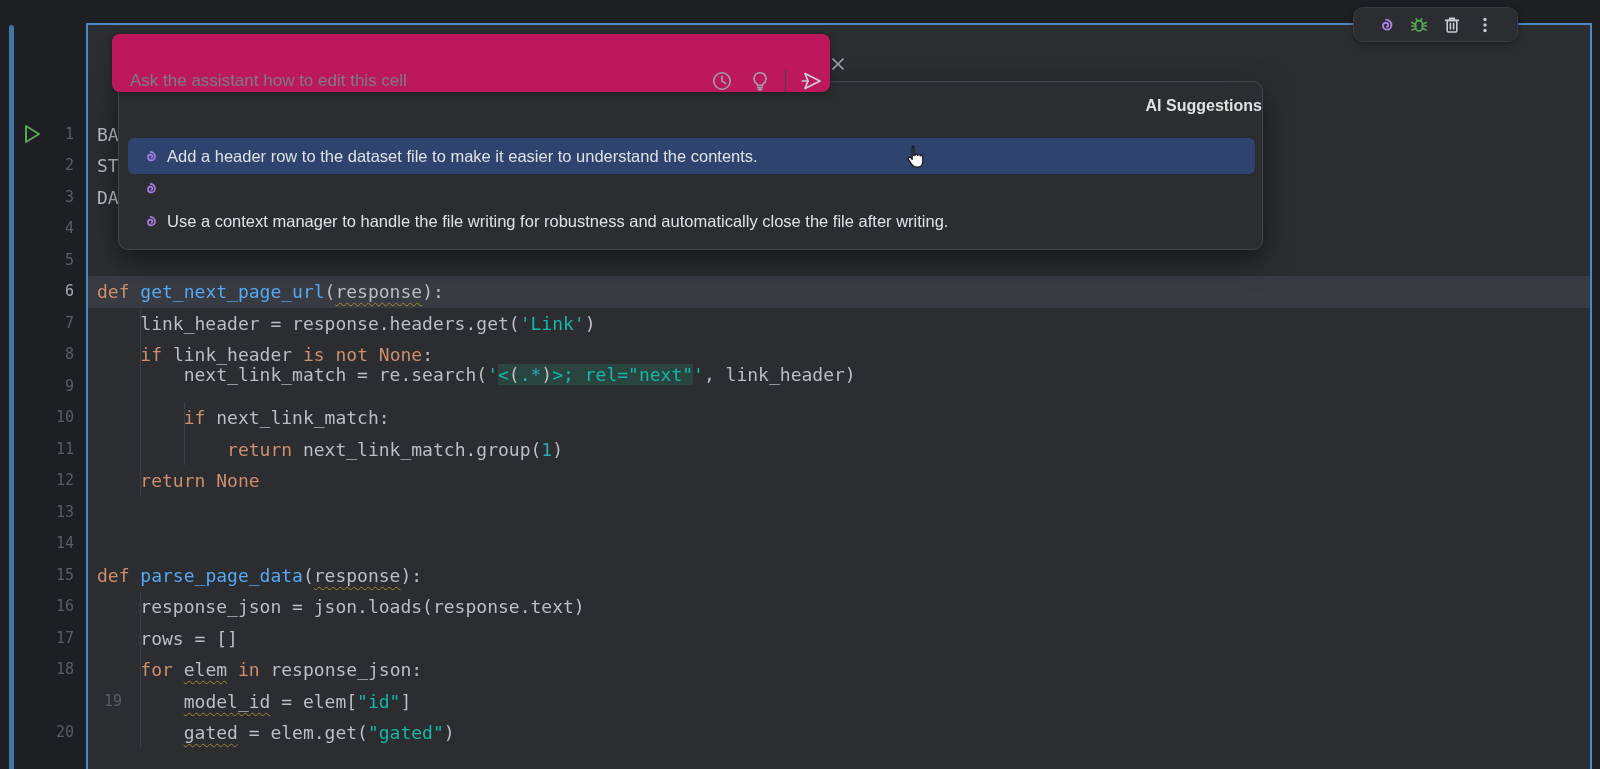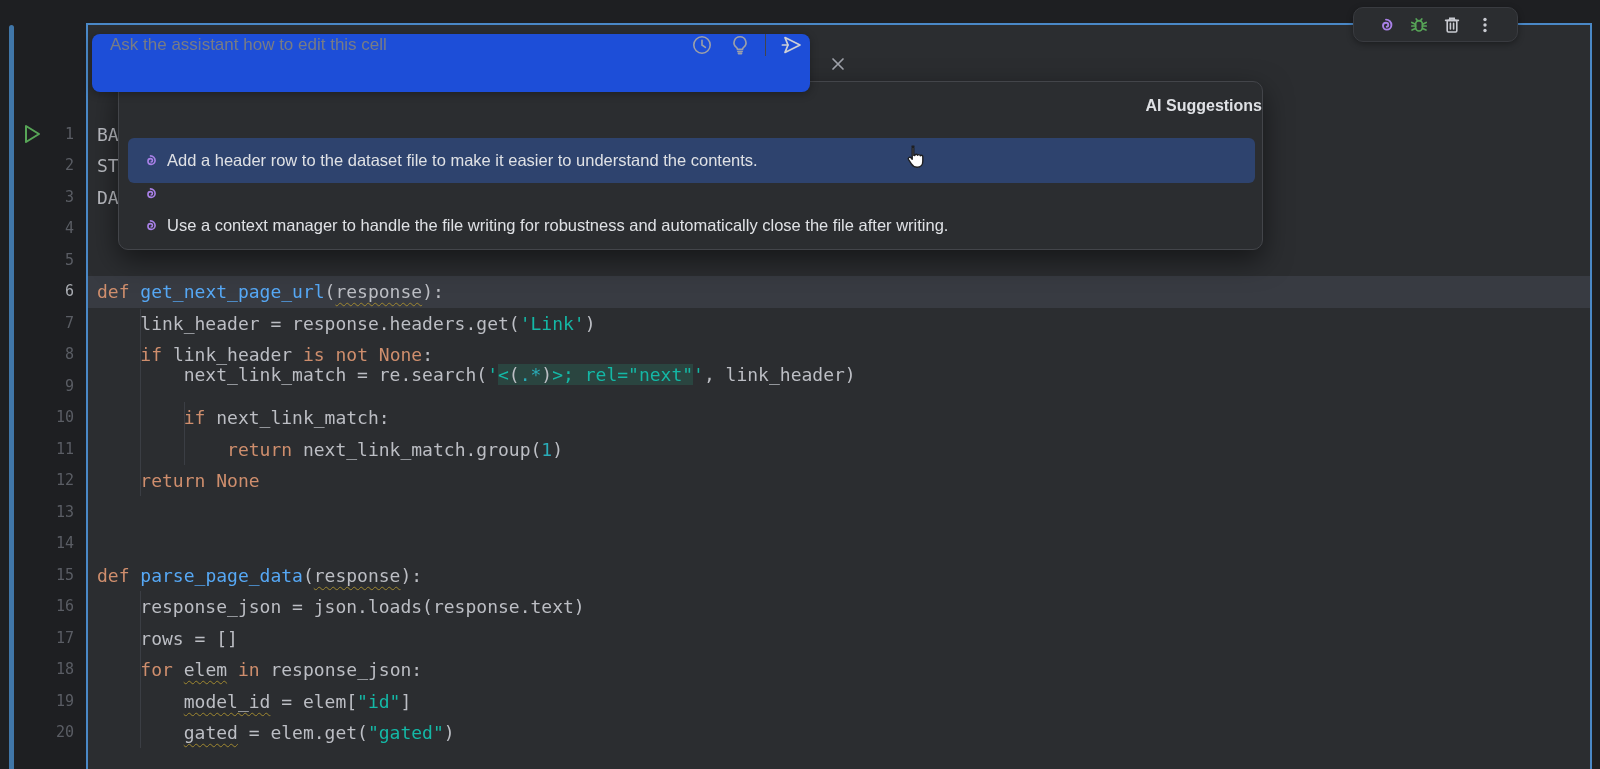--- a/index.html
+++ b/index.html
@@ -39,24 +39,24 @@
   .cell-toolbar{
     position:absolute;left:1353px;top:7px;width:165px;height:35px;
     background:#2B2D30;border:1px solid #393B40;border-radius:10px;
     display:flex;align-items:center;justify-content:space-between;
     padding:0 22px;box-sizing:border-box;z-index:40;
     box-shadow:0 2px 6px rgba(0,0,0,.35);
   }
   .tb-icon{width:20px;height:20px;cursor:pointer;display:block;}
   
   .prompt-box{
-    position:absolute;left:92px;top:34px;width:718px;height:58px;
-    background:#1d4ed8;border-radius:8px;z-index:30;
+    position:absolute;left:112px;top:34px;width:718px;height:58px;
+    background:#be185d;border-radius:8px;z-index:30;
     box-shadow:0 2px 8px rgba(0,0,0,.3);
-    display:flex;align-items:flex-start;
+    display:flex;align-items:flex-end;
   }
   .prompt-input{
     flex:1;background:transparent;border:none;outline:none;
     margin-left:16px;font:17px "Liberation Sans", sans-serif;color:#BCBEC4;
   }
   .prompt-input::placeholder{color:#787C85;}
   .pr-icon{width:22px;height:22px;margin:0 8px;cursor:pointer;flex:none;}
   .pr-divider{width:1px;height:22px;background:#43454A;margin:0 6px;flex:none;}
   .close-btn{position:absolute;left:827px;top:53px;width:22px;height:22px;cursor:pointer;z-index:30;}
   
@@ -64,21 +64,21 @@
     position:absolute;left:118px;top:81px;width:1145px;height:169px;
     background:#2B2D30;border:1px solid #43454A;border-radius:10px;
     box-sizing:border-box;z-index:20;
     box-shadow:0 10px 28px rgba(0,0,0,.5);
   }
   .popup-title{
     position:absolute;top:12px;left:0;width:100%;text-align:right;
     font:bold 16px/24px "Liberation Sans", sans-serif;color:#DFE1E5;
   }
   .sug-row{
-    position:absolute;left:9px;width:1127px;height:45px;border-radius:6px;
+    position:absolute;left:9px;width:1127px;height:36px;border-radius:6px;
     display:flex;align-items:center;cursor:pointer;box-sizing:border-box;padding-left:14px;
   }
   .sug-row.selected{background:#2E436E;}
   .sug-icon{width:17px;height:17px;margin-right:8px;flex:none;}
   .sug-label{font:16.5px/31px "Liberation Sans", sans-serif;color:#DFE1E5;white-space:nowrap;}
   
   .hand-cursor{position:absolute;left:901px;top:144px;width:30px;height:32px;z-index:50;pointer-events:none;}
 </style>
 </head>
 <body>
@@ -108,21 +108,21 @@
     <div class="ln" style="top: 370.5px;">9</div>
     <div class="ln" style="top: 402px;">10</div>
     <div class="ln" style="top: 433.5px;">11</div>
     <div class="ln" style="top: 465px;">12</div>
     <div class="ln" style="top: 496.5px;">13</div>
     <div class="ln" style="top: 528px;">14</div>
     <div class="ln" style="top: 559.5px;">15</div>
     <div class="ln" style="top: 591px;">16</div>
     <div class="ln" style="top: 622.5px;">17</div>
     <div class="ln" style="top: 654px;">18</div>
-    <div class="ln" style="top: 685.5px;">19</div>
+    <div class="ln" style="top: 685.5px; padding-left: 48px;">19</div>
     <div class="ln" style="top: 717px;">20</div>
   </div>
 <div id="code">
     <div class="code-line" style="top: 118.5px;"><span class="tk-d">BA</span></div>
     <div class="code-line" style="top: 150px;"><span class="tk-d">ST</span></div>
     <div class="code-line" style="top: 181.5px;"><span class="tk-d">DA</span></div>
     <div class="code-line" style="top: 213px;"></div>
     <div class="code-line" style="top: 244.5px;"></div>
     <div class="code-line" style="top: 276px;"><span class="tk-k">def </span><span class="tk-f">get_next_page_url</span><span class="tk-d">(</span><span class="tk-d wavy">response</span><span class="tk-d">):</span></div>
     <div class="code-line" style="top: 307.5px;"><span class="tk-d">    link_header = response.headers.get(</span><span class="tk-s">'Link'</span><span class="tk-d">)</span></div>

